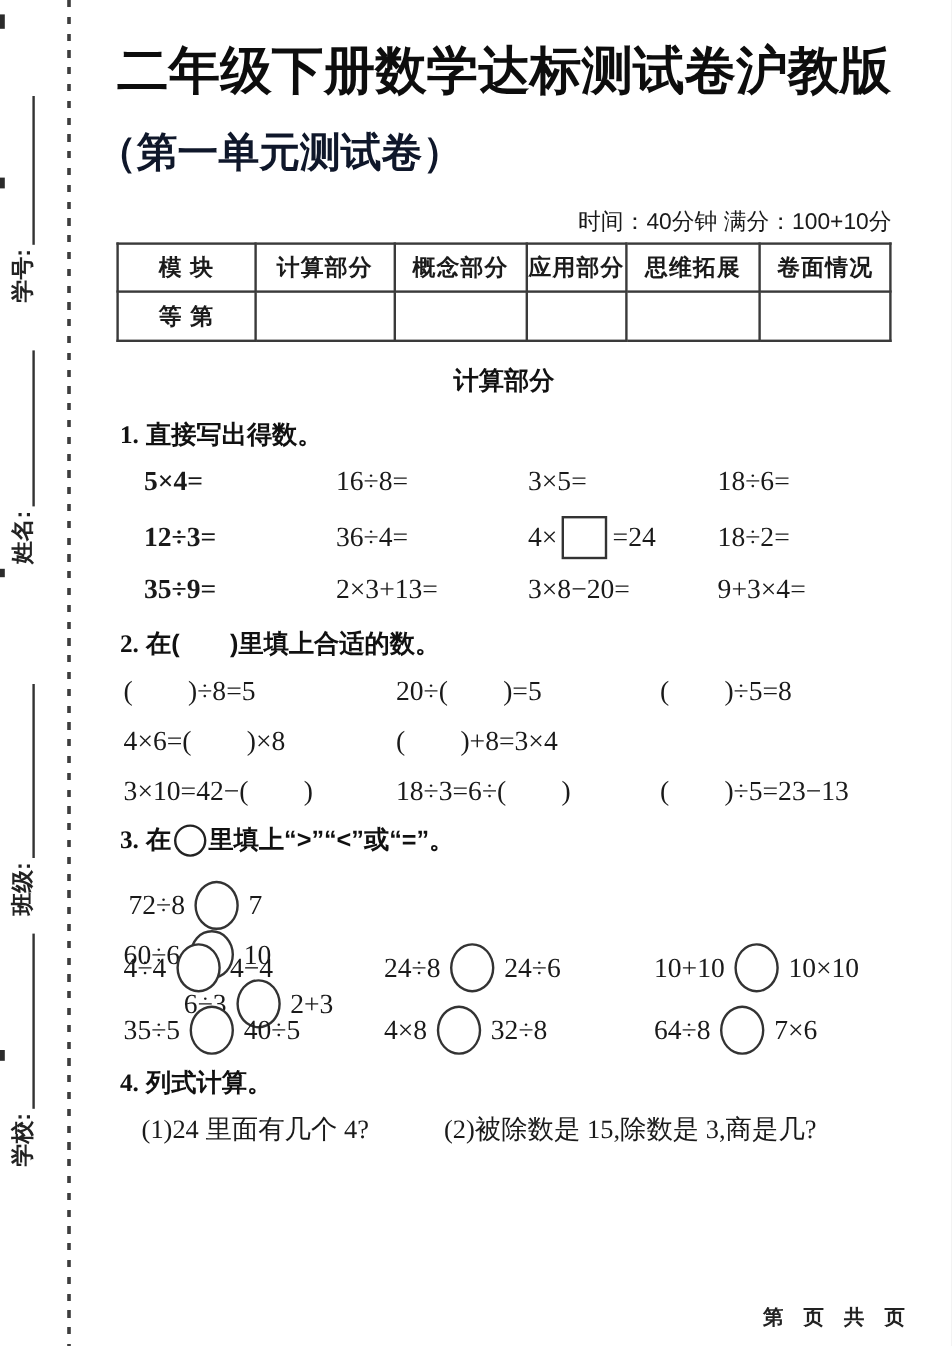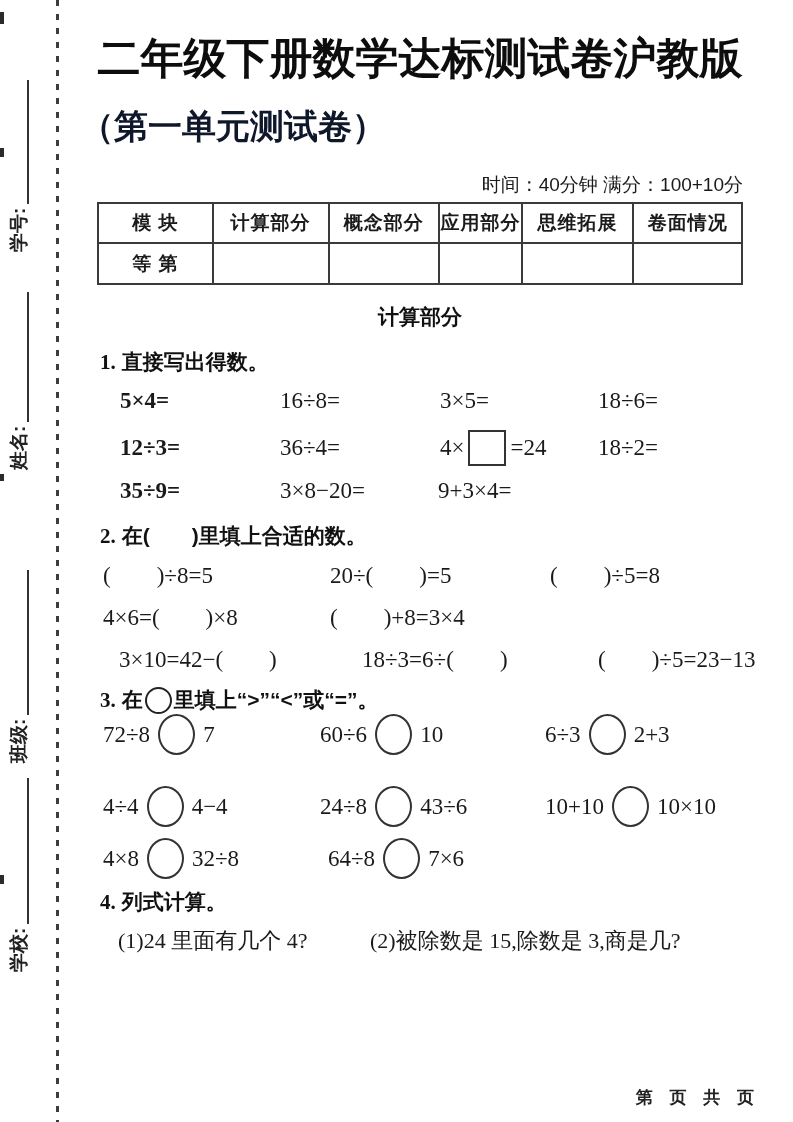--- a/index.html
+++ b/index.html
@@ -152,50 +152,51 @@
     <span class="cell c2">36÷4=</span>
     <span class="cell c3">
         <span>4×</span>
         <span class="ans-box"></span>
         <span>=24</span>
       </span>
     <span class="cell">18÷2=</span>
   </div>
   <div class="mrow q1row" style="left:120px;top:478px;">
     <span class="cell c1">35÷9=</span>
+    <span class="cell c2">2×3+13=</span>
     <span class="cell c3">3×8−20=</span>
     <span class="cell">9+3×4=</span>
   </div>
 
   <div class="q-label" style="top:522px;">
     <span class="qnum">2.</span>
     <span>在(　　)里填上合适的数。</span>
   </div>
   <div class="mrow q2row" style="left:103px;top:560px;">
     <span class="cell c1">(　　)÷8=5</span>
     <span class="cell c2">20÷(　　)=5</span>
     <span class="cell">(　　)÷5=8</span>
   </div>
   <div class="mrow q2row" style="left:103px;top:602px;">
     <span class="cell c1">4×6=(　　)×8</span>
     <span class="cell c2">(　　)+8=3×4</span>
   </div>
-  <div class="mrow q2row" style="left:119px;top:644px;gap:16px;">
+  <div class="mrow q2row" style="left:103px;top:644px;">
     <span class="cell c1">3×10=42−(　　)</span>
     <span class="cell c2">18÷3=6÷(　　)</span>
     <span class="cell">(　　)÷5=23−13</span>
   </div>
 
   <div class="q-label" style="top:686px;">
     <span class="qnum">3.</span>
     <span>在</span>
     <span class="label-circle"></span>
     <span>里填上“&gt;”“&lt;”或“=”。</span>
   </div>
-  <div class="mrow q3row" style="left:103px;top:714px;">
+  <div class="mrow q3row" style="left:103px;top:734px;flex-direction:column;">
     <span class="cell c1">
         <span>72÷8</span>
         <span class="cmp-circle"></span>
         <span>7</span>
       </span>
     <span class="cell c2">
         <span>60÷6</span>
         <span class="cmp-circle"></span>
         <span>10</span>
       </span>
@@ -207,29 +208,34 @@
   </div>
   <div class="mrow q3row" style="left:103px;top:786px;">
     <span class="cell c1">
         <span>4÷4</span>
         <span class="cmp-circle"></span>
         <span>4−4</span>
       </span>
     <span class="cell c2">
         <span>24÷8</span>
         <span class="cmp-circle"></span>
-        <span>43÷6</span>
+        <span>24÷6</span>
       </span>
     <span class="cell">
         <span>10+10</span>
         <span class="cmp-circle"></span>
         <span>10×10</span>
       </span>
   </div>
   <div class="mrow q3row" style="left:103px;top:838px;">
+    <span class="cell c1">
+        <span>35÷5</span>
+        <span class="cmp-circle"></span>
+        <span>40÷5</span>
+      </span>
     <span class="cell c2">
         <span>4×8</span>
         <span class="cmp-circle"></span>
         <span>32÷8</span>
       </span>
     <span class="cell">
         <span>64÷8</span>
         <span class="cmp-circle"></span>
         <span>7×6</span>
       </span>

